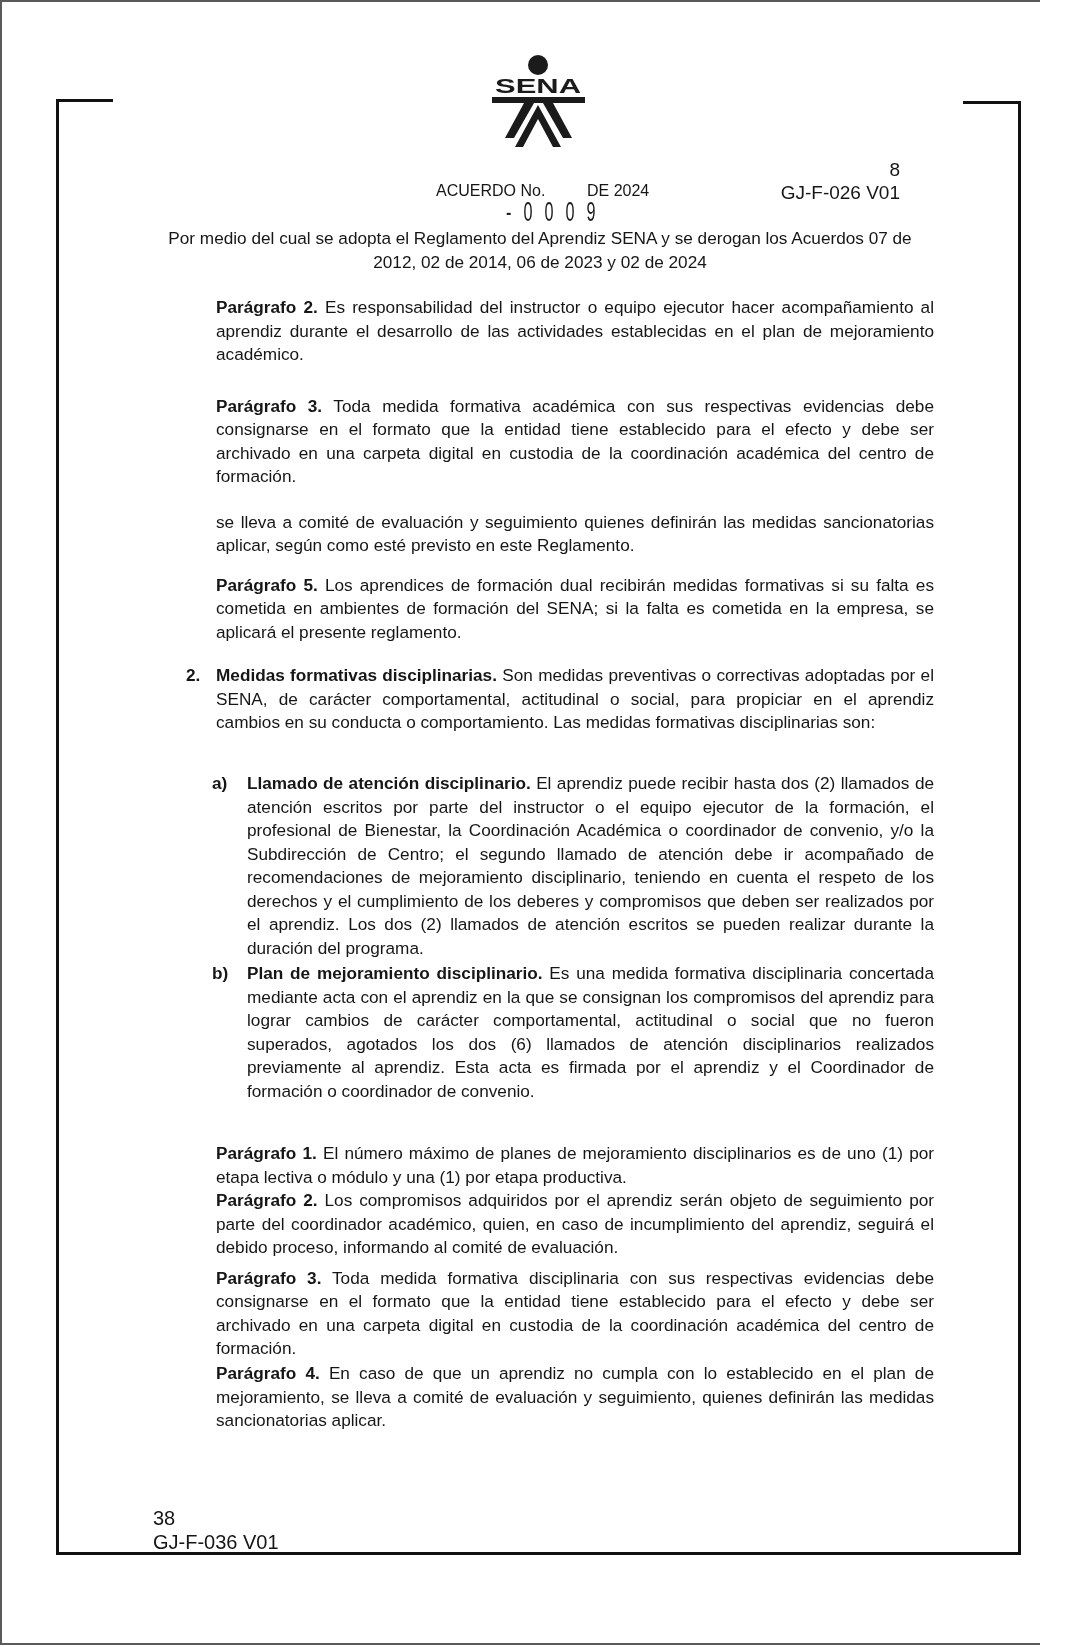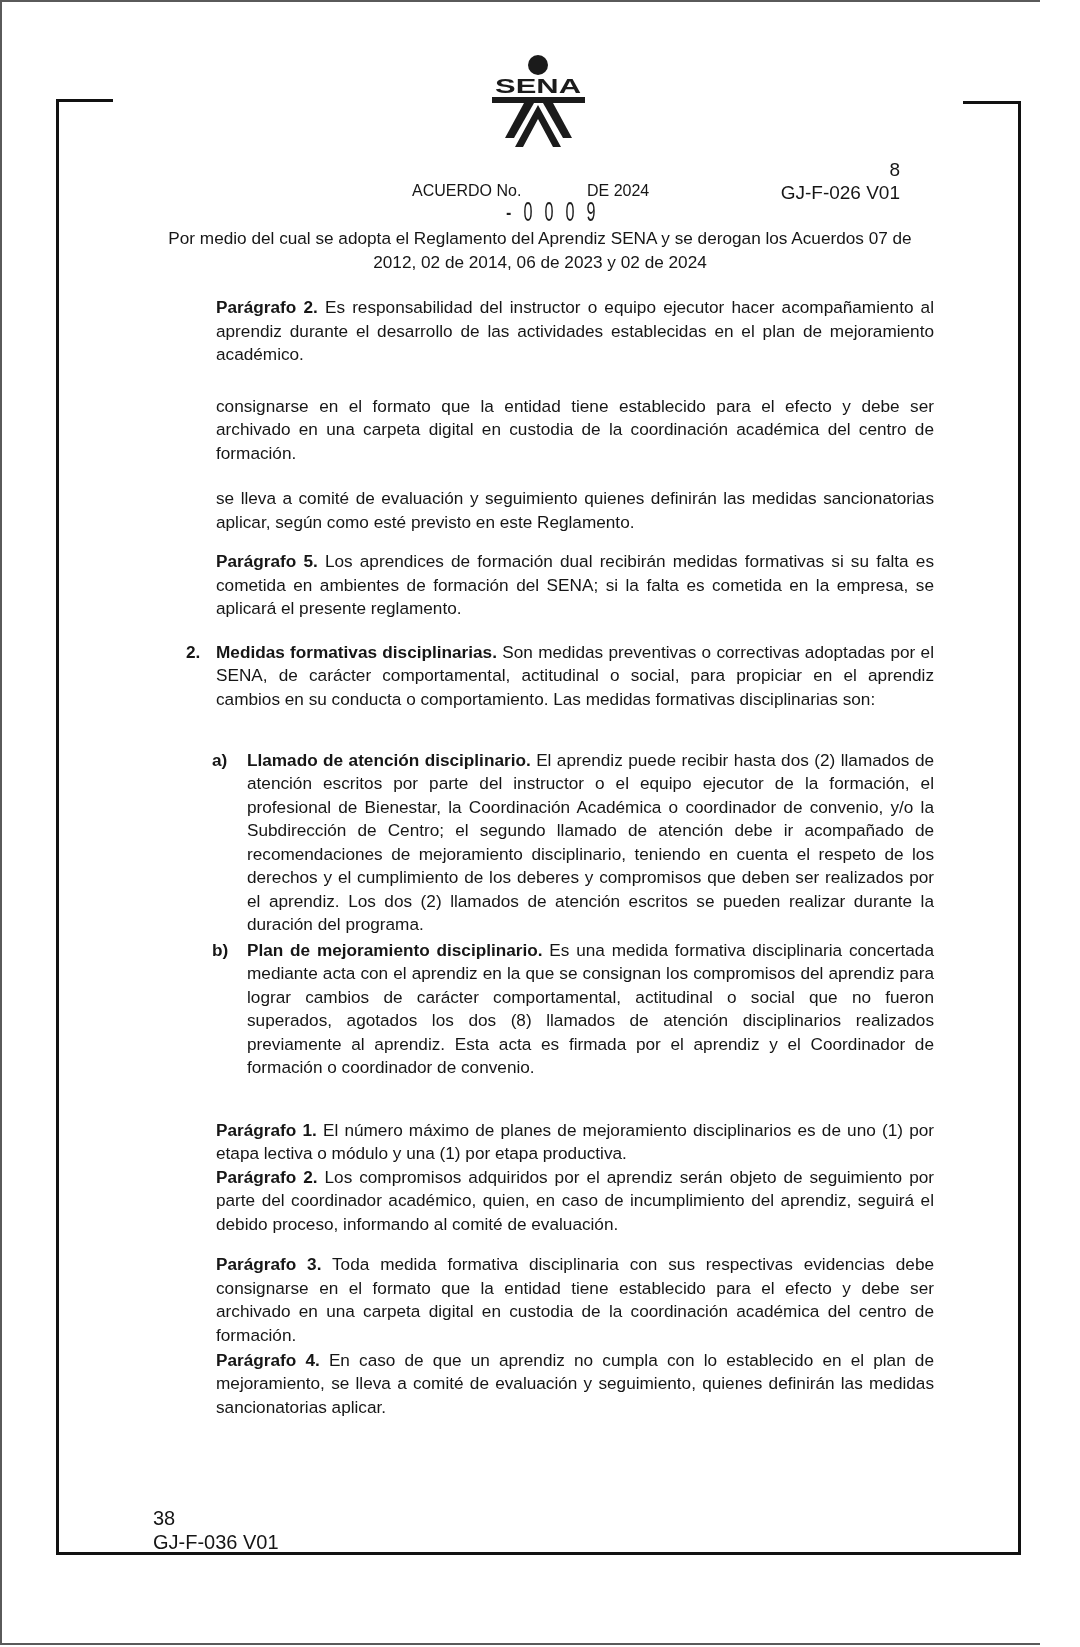--- a/index.html
+++ b/index.html
@@ -6,21 +6,21 @@
   .page { position:relative; width:1040px; height:1647px; overflow:hidden; background:#ffffff;
           font-family:"Liberation Sans", sans-serif; color:#161616; }
   .scan-edge { position:absolute; left:0; top:0; width:1076px; height:1645px; box-sizing:border-box;
                border:2px solid #5a5a5a; border-right-width:2px; }
   .rule { position:absolute; background:#111111; }
 
   .logo { position:absolute; left:488px; top:52px; }
   .logo text { font-family:"Liberation Sans", sans-serif; }
 
   .acuerdo-label, .acuerdo-year { position:absolute; top:181px; font-size:16px; line-height:20px; white-space:nowrap; }
-  .acuerdo-label { left:412px; }
+  .acuerdo-label { left:436px; }
   .acuerdo-year { left:587px; }
   .stamp { position:absolute; left:506px; top:199px; font-size:27px; line-height:27px; letter-spacing:20px;
            transform:scaleX(0.6); transform-origin:left top; white-space:nowrap; color:#202020; }
   .page-num { position:absolute; right:140px; top:159px; font-size:19px; line-height:22px; text-align:right; }
   .form-code { position:absolute; right:140px; top:182px; font-size:19px; line-height:22px; white-space:nowrap; }
   .subtitle { position:absolute; left:140px; top:226px; width:800px; text-align:center;
               font-size:17.2px; line-height:24px; }
   .subtitle div { white-space:nowrap; }
 
   .body { position:absolute; left:216px; top:296px; width:718px; font-size:17.2px; line-height:23.5px; }
@@ -68,20 +68,21 @@
 
   <div class="body">
 
     <div class="block" style="margin-top:0;">
       <div class="ln"><span class="b">Parágrafo 2.</span> <span>Es responsabilidad del instructor o equipo ejecutor hacer acompañamiento al</span></div>
       <div class="ln">aprendiz durante el desarrollo de las actividades establecidas en el plan de mejoramiento</div>
       <div class="ln last">académico.</div>
     </div>
 
     <div class="block" style="margin-top:28px;">
+      <div class="ln"><span class="b">Parágrafo 3.</span> <span>Toda medida formativa académica con sus respectivas evidencias debe</span></div>
       <div class="ln">consignarse en el formato que la entidad tiene establecido para el efecto y debe ser</div>
       <div class="ln">archivado en una carpeta digital en custodia de la coordinación académica del centro de</div>
       <div class="ln last">formación.</div>
     </div>
 
     <div class="block" style="margin-top:22px;">
       <div class="ln">se lleva a comité de evaluación y seguimiento quienes definirán las medidas sancionatorias</div>
       <div class="ln last">aplicar, según como esté previsto en este Reglamento.</div>
     </div>
 
@@ -108,37 +109,37 @@
       <div class="ln">derechos y el cumplimiento de los deberes y compromisos que deben ser realizados por</div>
       <div class="ln">el aprendiz. Los dos (2) llamados de atención escritos se pueden realizar durante la</div>
       <div class="ln last">duración del programa.</div>
     </div>
 
     <div class="sub" style="margin-top:2px;">
       <span class="marker">b)</span>
       <div class="ln"><span class="b">Plan de mejoramiento disciplinario.</span> <span>Es una medida formativa disciplinaria concertada</span></div>
       <div class="ln">mediante acta con el aprendiz en la que se consignan los compromisos del aprendiz para</div>
       <div class="ln">lograr cambios de carácter comportamental, actitudinal o social que no fueron</div>
-      <div class="ln">superados, agotados los dos (8) llamados de atención disciplinarios realizados</div>
+      <div class="ln">superados, agotados los dos (6) llamados de atención disciplinarios realizados</div>
       <div class="ln">previamente al aprendiz. Esta acta es firmada por el aprendiz y el Coordinador de</div>
       <div class="ln last">formación o coordinador de convenio.</div>
     </div>
 
     <div class="block" style="margin-top:39px;">
       <div class="ln"><span class="b">Parágrafo 1.</span> <span>El número máximo de planes de mejoramiento disciplinarios es de uno (1) por</span></div>
       <div class="ln last">etapa lectiva o módulo y una (1) por etapa productiva.</div>
     </div>
 
     <div class="block" style="margin-top:0;">
       <div class="ln"><span class="b">Parágrafo 2.</span> <span>Los compromisos adquiridos por el aprendiz serán objeto de seguimiento por</span></div>
       <div class="ln">parte del coordinador académico, quien, en caso de incumplimiento del aprendiz, seguirá el</div>
       <div class="ln last">debido proceso, informando al comité de evaluación.</div>
     </div>
 
-    <div class="block" style="margin-top:17px;">
+    <div class="block" style="margin-top:7px;">
       <div class="ln"><span class="b">Parágrafo 3.</span> <span>Toda medida formativa disciplinaria con sus respectivas evidencias debe</span></div>
       <div class="ln">consignarse en el formato que la entidad tiene establecido para el efecto y debe ser</div>
       <div class="ln">archivado en una carpeta digital en custodia de la coordinación académica del centro de</div>
       <div class="ln last">formación.</div>
     </div>
 
     <div class="block" style="margin-top:1.5px;">
       <div class="ln"><span class="b">Parágrafo 4.</span> <span>En caso de que un aprendiz no cumpla con lo establecido en el plan de</span></div>
       <div class="ln">mejoramiento, se lleva a comité de evaluación y seguimiento, quienes definirán las medidas</div>
       <div class="ln last">sancionatorias aplicar.</div>

